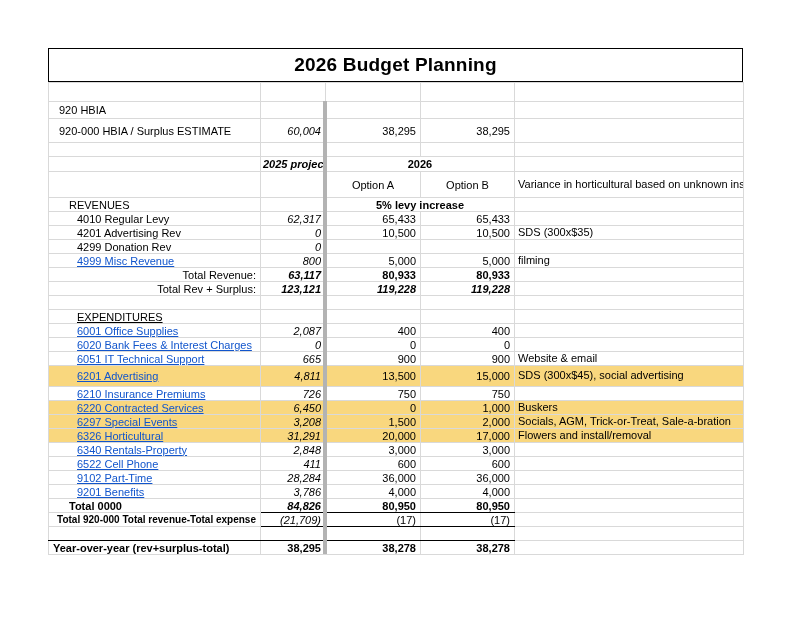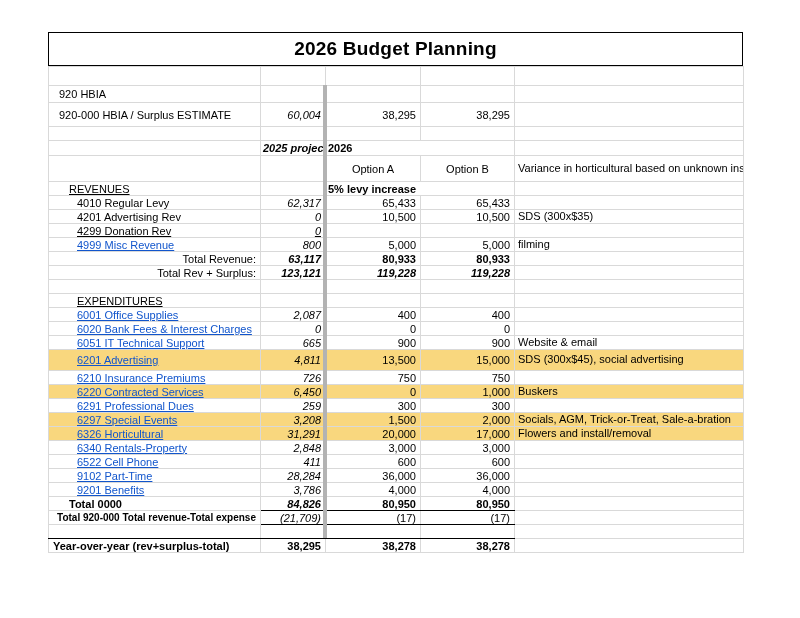--- a/index.html
+++ b/index.html
@@ -1,33 +1,33 @@
 <!DOCTYPE html>
 <html><head>
 <meta charset="utf-8">
 <style>
   html,body{margin:0;padding:0;background:#ffffff;}
   body{width:800px;height:618px;position:relative;font-family:"Liberation Sans",sans-serif;color:#000;}
-  .sheet{position:absolute;left:48px;top:32px;width:695px;}
+  .sheet{position:absolute;left:48px;top:48px;width:695px;}
   .titlebar{box-sizing:border-box;width:695px;height:34px;border:1px solid #000;
             display:flex;align-items:center;justify-content:center;
             font-size:19px;font-weight:bold;letter-spacing:.2px;background:#fff;}
   table.grid{border-collapse:collapse;table-layout:fixed;width:695px;}
   table.grid td{border:1px solid #d9d9d9;font-size:11px;padding:0 2px;vertical-align:middle;
                 overflow:hidden;white-space:nowrap;background:#fff;}
   tr.hl td{background:#f9d77e;}
   .c-num{text-align:right;padding-right:4px !important;}
   .c-center{text-align:center;}
-  .c-merge{}
+  .c-merge{text-align:center;}
   .c-note{font-size:10px;padding-left:3px !important;white-space:pre-line;line-height:11.5px;}
   .s-i{font-style:italic;}
   .s-b{font-weight:bold;}
   .s-bi{font-weight:bold;font-style:italic;}
   .t-group{padding-left:10px !important;}
-  .t-section{padding-left:20px !important;text-decoration:underline;}
+  .t-section{padding-left:20px !important;}
   .t-section2{padding-left:28px !important;text-decoration:underline;}
   .t-item{padding-left:28px !important;}
   .t-rightlbl{text-align:right;padding-right:4px !important;}
   .t-boldlbl{font-weight:bold;padding-left:20px !important;}
   .t-boldright{font-weight:bold;text-align:right;padding-right:4px !important;font-size:10px !important;margin-left:26px;}
   .t-yoy{font-weight:bold;padding-left:4px !important;}
   .lnk{color:#1155cc;text-decoration:underline;}
   tr.r-tot td.c-num{border-top:1.5px solid #000;border-bottom:1.5px solid #000;margin-top:40px;}
   tr.r-net td.c-num{border-bottom:1.5px solid #000;}
   tr.r-preyoy td:not(.c-note){border-bottom:1.5px solid #000;}
@@ -102,21 +102,21 @@
           <td class="c-num c-b">65,433</td>
           <td class="c-note"></td>
         </tr>
         <tr style="height: 14px;">
           <td class="c-label t-item">4201 Advertising Rev</td>
           <td class="c-num c-2025 s-i">0</td>
           <td class="c-num c-a">10,500</td>
           <td class="c-num c-b">10,500</td>
           <td class="c-note">SDS (300x$35)</td>
         </tr>
-        <tr style="height: 14px; text-decoration: underline;">
+        <tr style="height: 14px;">
           <td class="c-label t-item">4299 Donation Rev</td>
           <td class="c-num c-2025 s-i">0</td>
           <td class="c-num c-a"></td>
           <td class="c-num c-b"></td>
           <td class="c-note"></td>
         </tr>
         <tr style="height: 14px;">
           <td class="c-label t-item lnk">4999 Misc Revenue</td>
           <td class="c-num c-2025 s-i">800</td>
           <td class="c-num c-a">5,000</td>
@@ -186,27 +186,20 @@
           <td class="c-num c-b">750</td>
           <td class="c-note"></td>
         </tr>
         <tr class="hl" style="height: 14px;">
           <td class="c-label t-item lnk">6220 Contracted Services</td>
           <td class="c-num c-2025 s-i">6,450</td>
           <td class="c-num c-a">0</td>
           <td class="c-num c-b">1,000</td>
           <td class="c-note">Buskers</td>
         </tr>
-        <tr style="height: 14px;">
-          <td class="c-label t-item lnk">6291 Professional Dues</td>
-          <td class="c-num c-2025 s-i">259</td>
-          <td class="c-num c-a">300</td>
-          <td class="c-num c-b">300</td>
-          <td class="c-note"></td>
-        </tr>
         <tr class="hl" style="height: 14px;">
           <td class="c-label t-item lnk">6297 Special Events</td>
           <td class="c-num c-2025 s-i">3,208</td>
           <td class="c-num c-a">1,500</td>
           <td class="c-num c-b">2,000</td>
           <td class="c-note">Socials, AGM, Trick-or-Treat, Sale-a-bration</td>
         </tr>
         <tr class="hl" style="height: 14px;">
           <td class="c-label t-item lnk">6326 Horticultural</td>
           <td class="c-num c-2025 s-i">31,291</td>

